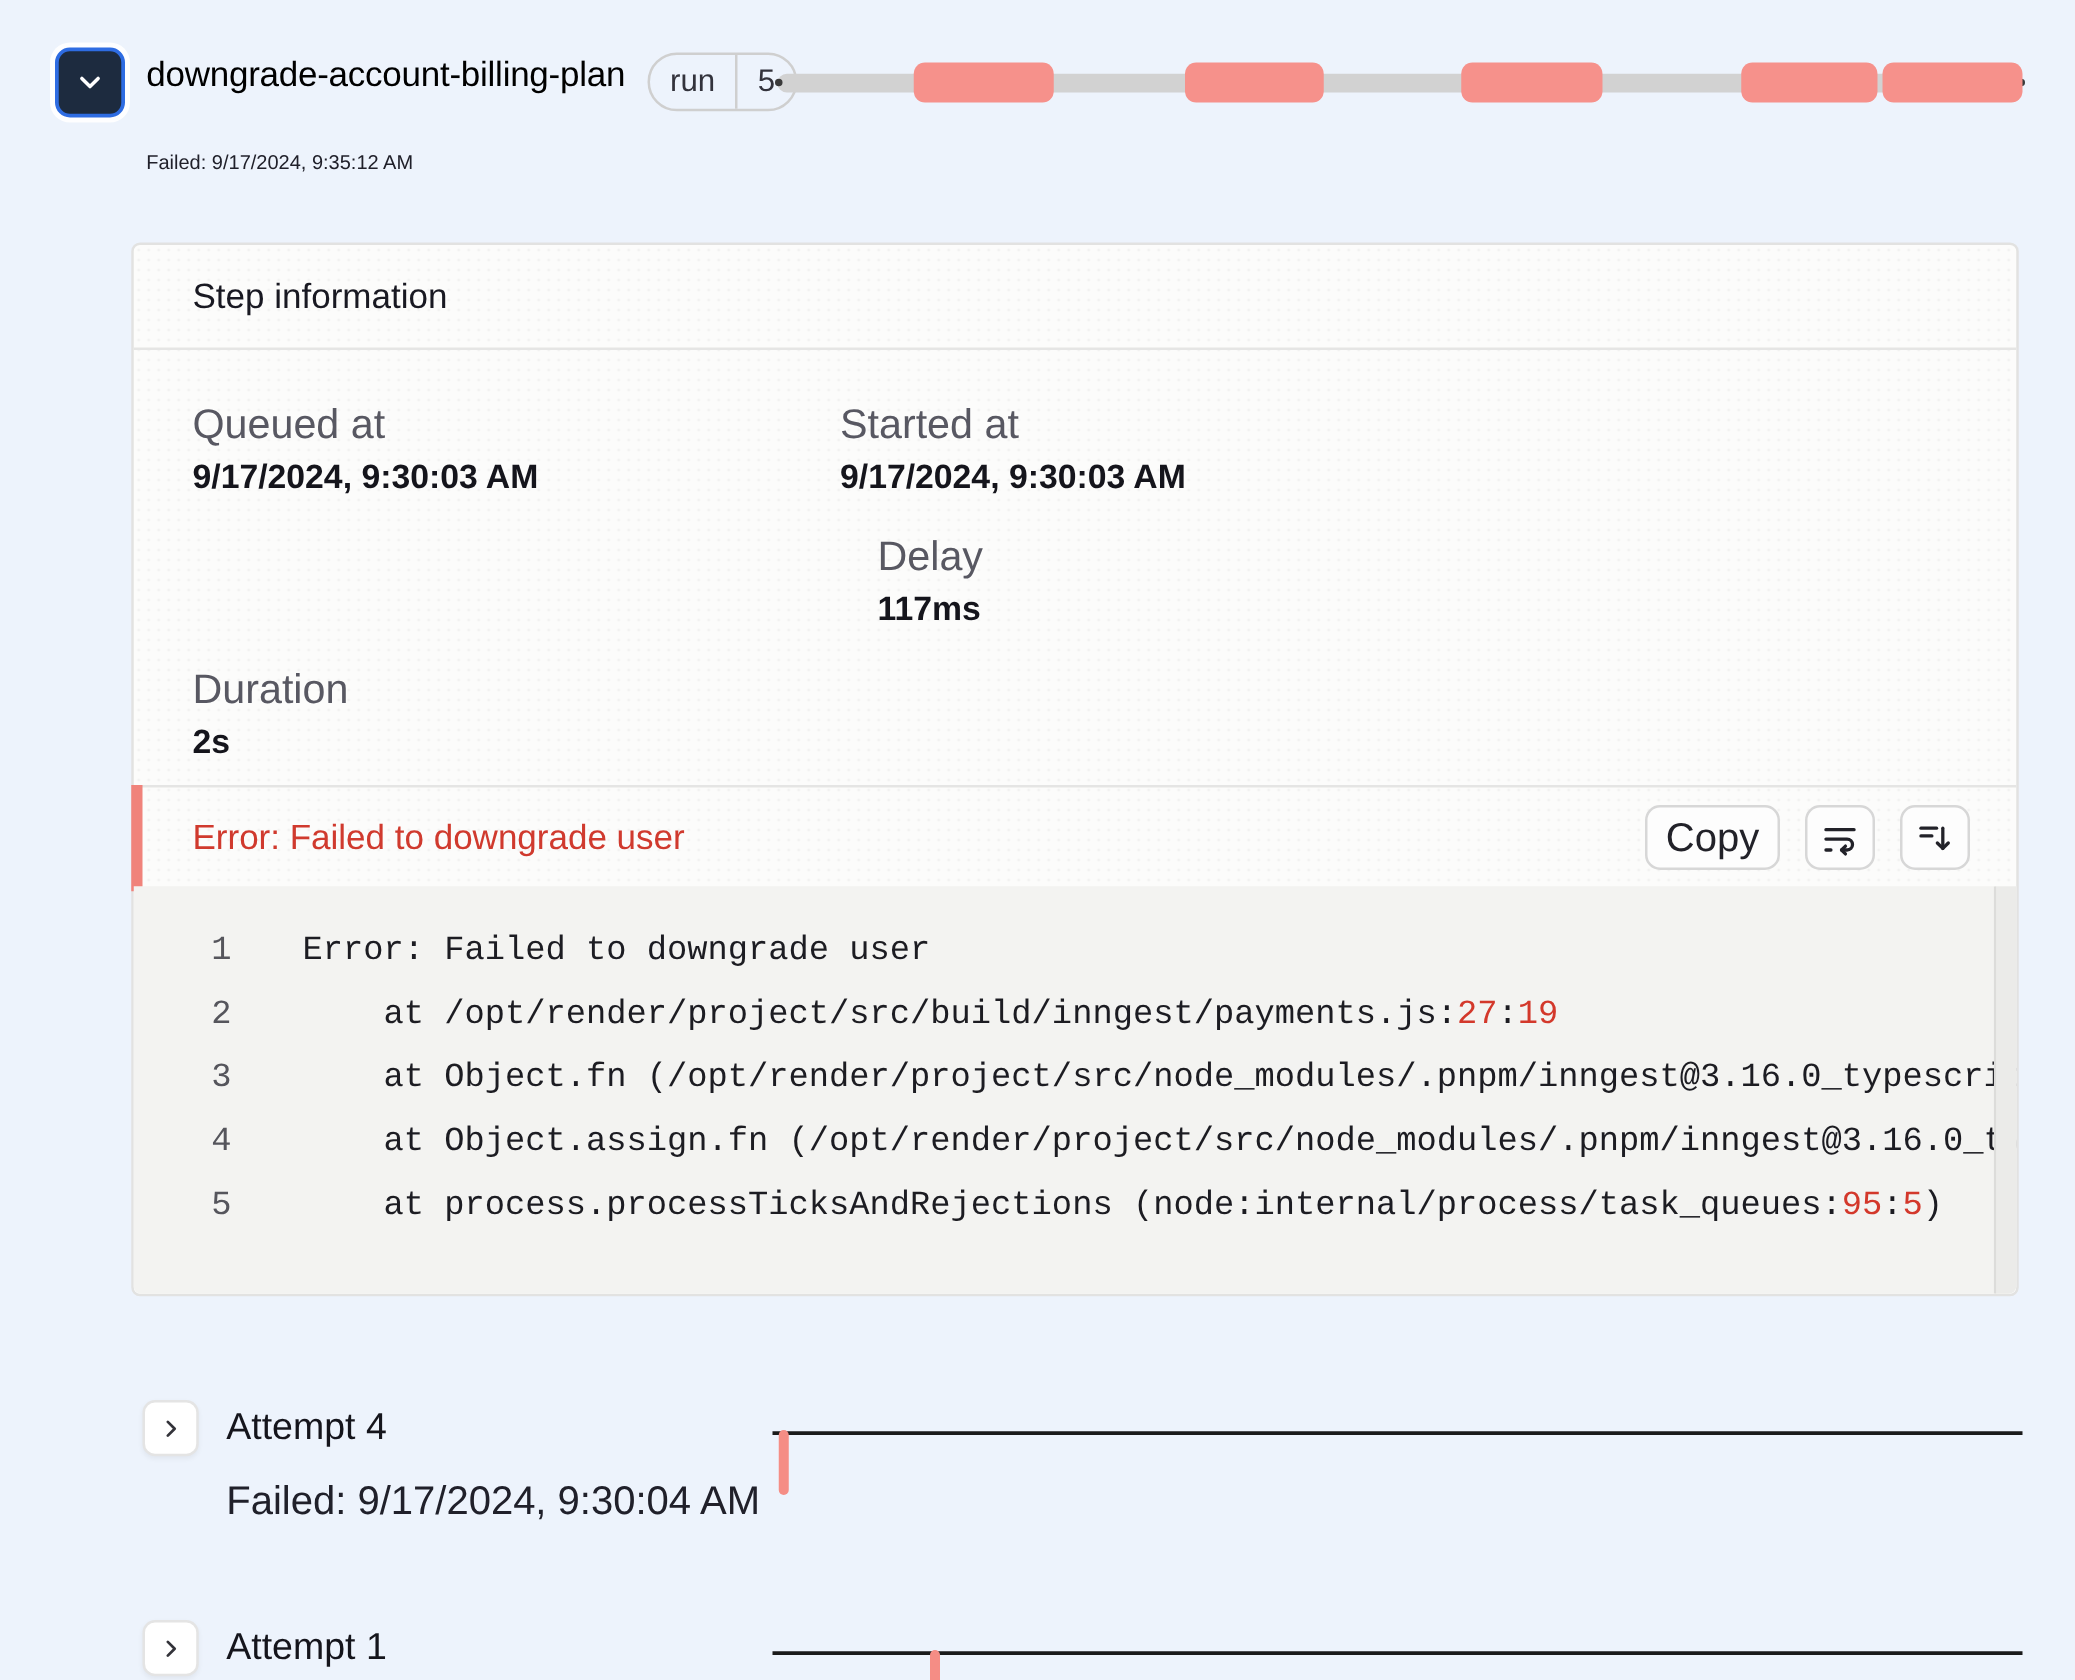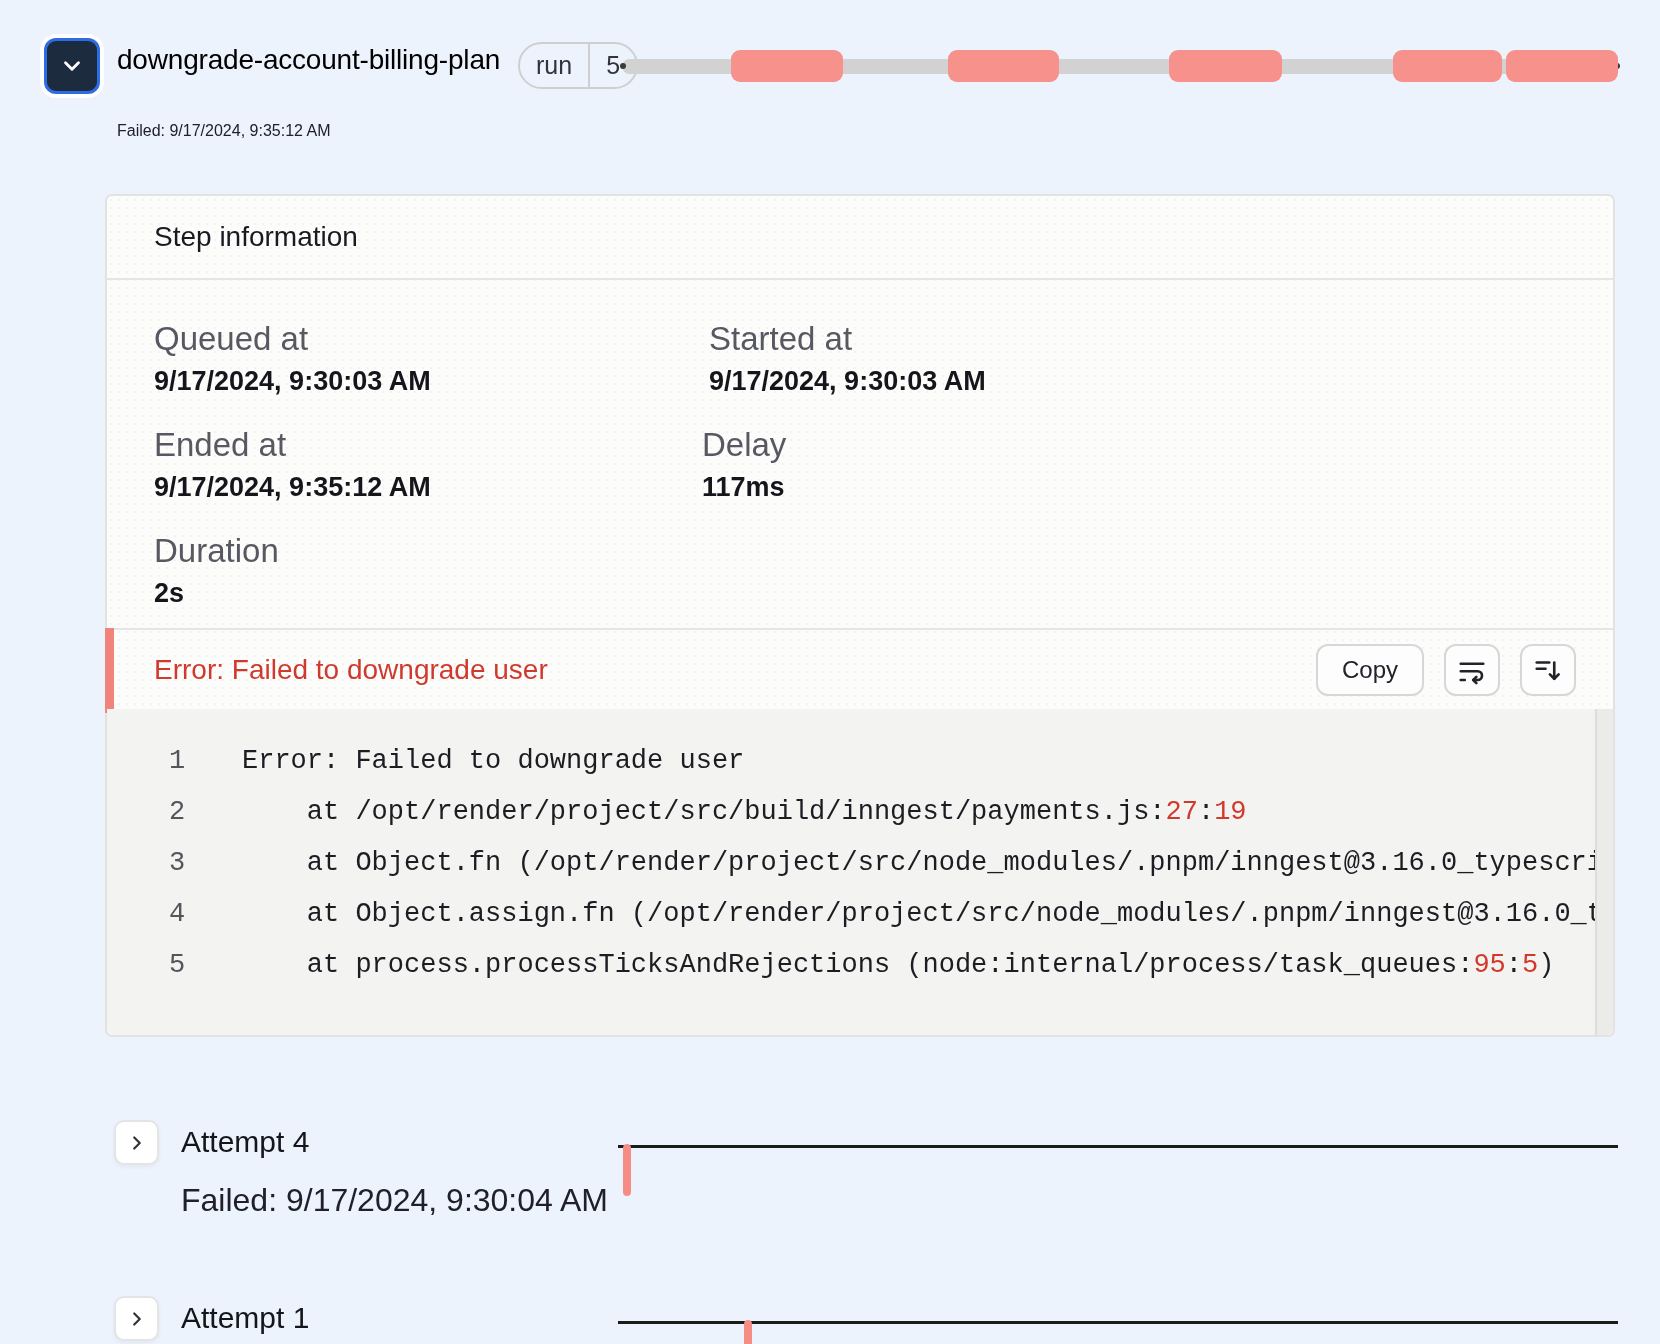--- a/index.html
+++ b/index.html
@@ -61,40 +61,40 @@
     position:absolute; left:0; right:0; top:0; height:84px;
     border-bottom:2px solid #e5e5e4; display:flex; align-items:center;
   }
   .card-header .card-title { margin-left:47px; font-size:28px; color:#191922; }
 
   .fields { position:absolute; left:0; top:84px; right:0; height:348px; }
   .field { position:absolute; }
   .field .flabel { font-size:33px; color:#585862; line-height:30px; }
   .field .fvalue { font-size:27px; font-weight:700; color:#15151c; margin-top:10px; line-height:34px; }
   .f0 { left:47px;  top:44px; }
-  .f1 { left:602px; top:44px; }
+  .f1 { left:565px; top:44px; }
   .f2 { left:47px;  top:150px; }
   .f3 { left:595px; top:150px; }
   .f4 { left:47px;  top:256px; }
 
   .error-row {
     position:absolute; left:0; right:0; top:432px; height:81px;
     border-top:2px solid #e5e5e4;
     display:flex; align-items:center;
   }
   .error-accent {
     position:absolute; left:-2px; top:-2px; width:9px; height:85px;
     background:#f0837b;
   }
   .error-msg { margin-left:47px; font-size:28px; color:#d03a2e; }
   .error-actions { position:absolute; right:37px; top:14px; display:flex; gap:20px; }
   .btn {
     height:52px; background:#fdfdfd; border:2px solid #d7d7d7; border-radius:12px;
     display:flex; align-items:center; justify-content:center;
-    font-size:24px; color:#222229; cursor:pointer;
+    font-size:32px; color:#222229; cursor:pointer;
   }
   .btn-copy { width:108px; }
   .btn-icon { width:56px; }
 
   .code {
     position:absolute; left:0; right:0; top:513px; bottom:0;
     background:#f3f3f1; border-radius:0 0 6px 6px;
     font-family:"Liberation Mono","DejaVu Sans Mono",monospace;
     font-size:27px; padding-top:26px; overflow:hidden;
   }
@@ -165,24 +165,20 @@
   </div>
 
   <div class="fields">
       <div class="field f0">
         <div class="flabel">Queued at</div>
         <div class="fvalue">9/17/2024, 9:30:03 AM</div>
       </div>
       <div class="field f1">
         <div class="flabel">Started at</div>
         <div class="fvalue">9/17/2024, 9:30:03 AM</div>
-      </div>
-      <div class="field f2">
-        <div class="flabel">Ended at</div>
-        <div class="fvalue">9/17/2024, 9:35:12 AM</div>
       </div>
       <div class="field f3">
         <div class="flabel">Delay</div>
         <div class="fvalue">117ms</div>
       </div>
       <div class="field f4">
         <div class="flabel">Duration</div>
         <div class="fvalue">2s</div>
       </div>
     </div>

